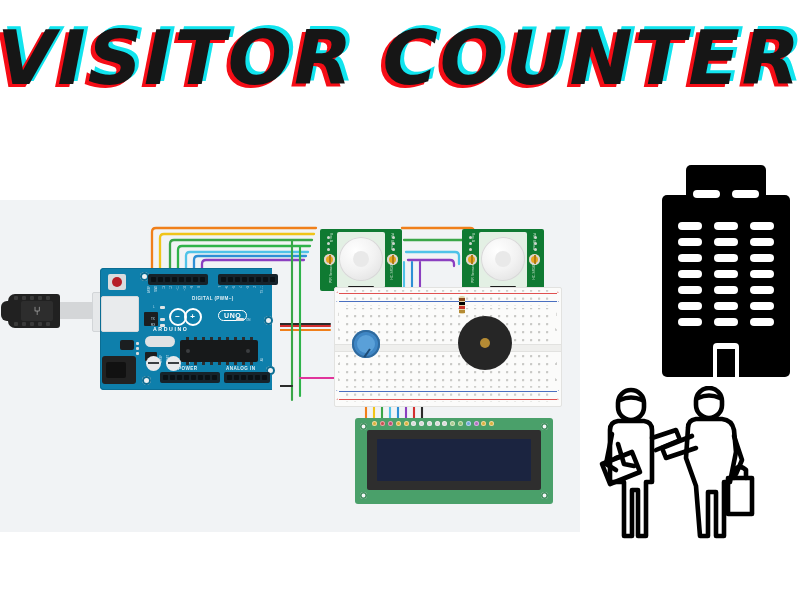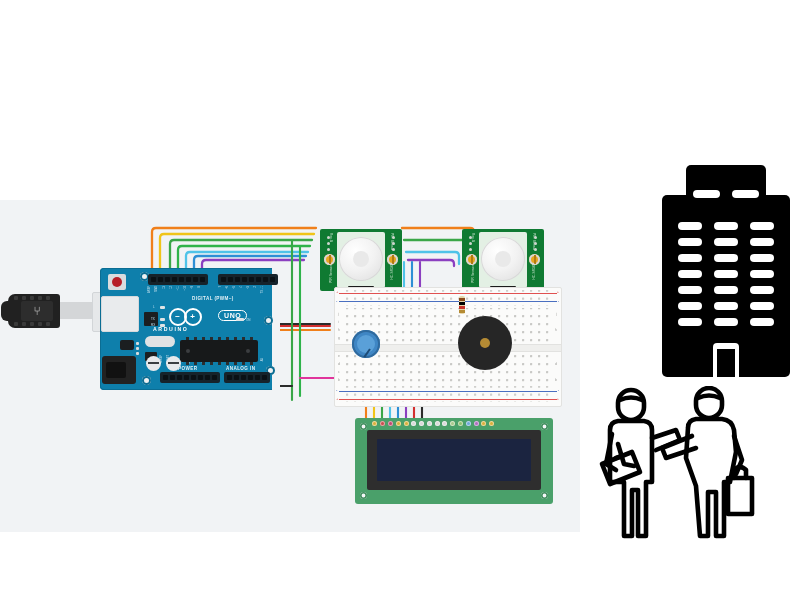--- a/index.html
+++ b/index.html
@@ -296,20 +296,23 @@
   #people{position:absolute;left:596px;top:386px;width:160px;height:158px;}
 
   
   .nosel{user-select:none;}
 </style>
 </head>
 <body>
 
 <div id="stage">
 
+  <div id="title-bar">
+    <div id="title-text" class="nosel">VISITOR COUNTER</div>
+  </div>
 
   <div id="circuit-panel">
 
     <svg width="580" height="332" viewBox="0 0 580 332" style="position:absolute;left:0;top:0;">
       <g fill="none" stroke-linecap="round" stroke-linejoin="round" stroke-width="2.3">
 
         <path d="M152 72 L152 32 Q152 28 156 28 L316 28" stroke="#f07f1a"></path>
 
         <path d="M160 72 L160 38 Q160 34 164 34 L314 34" stroke="#f0c419"></path>
 

